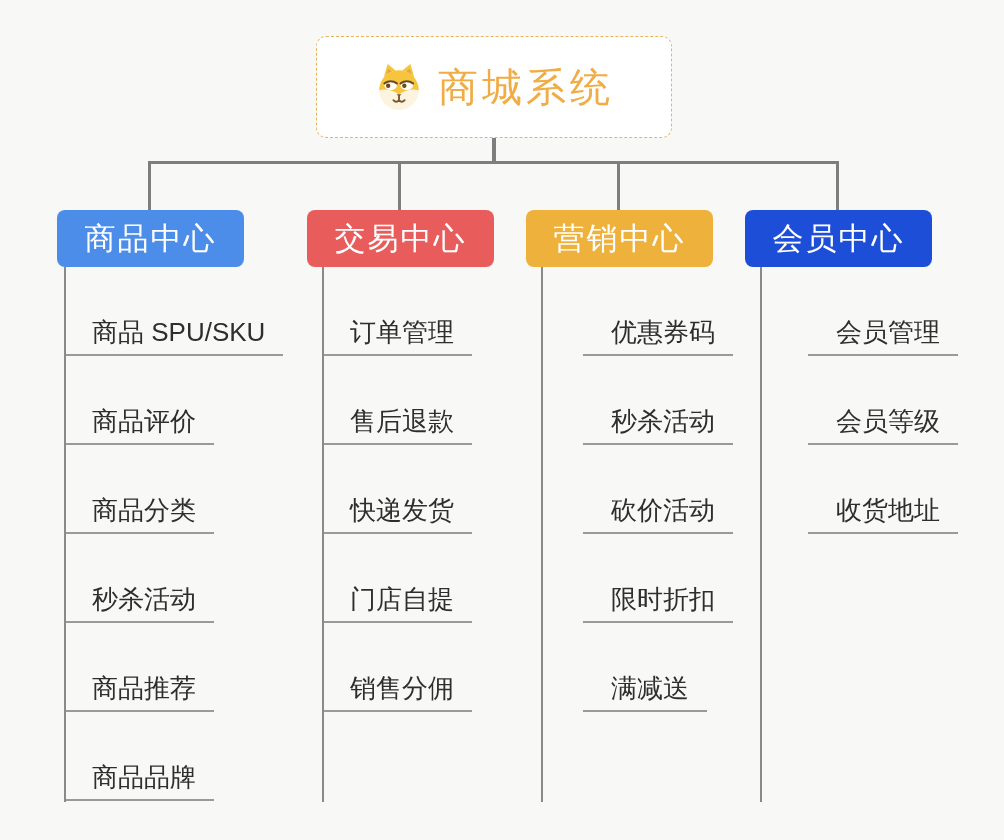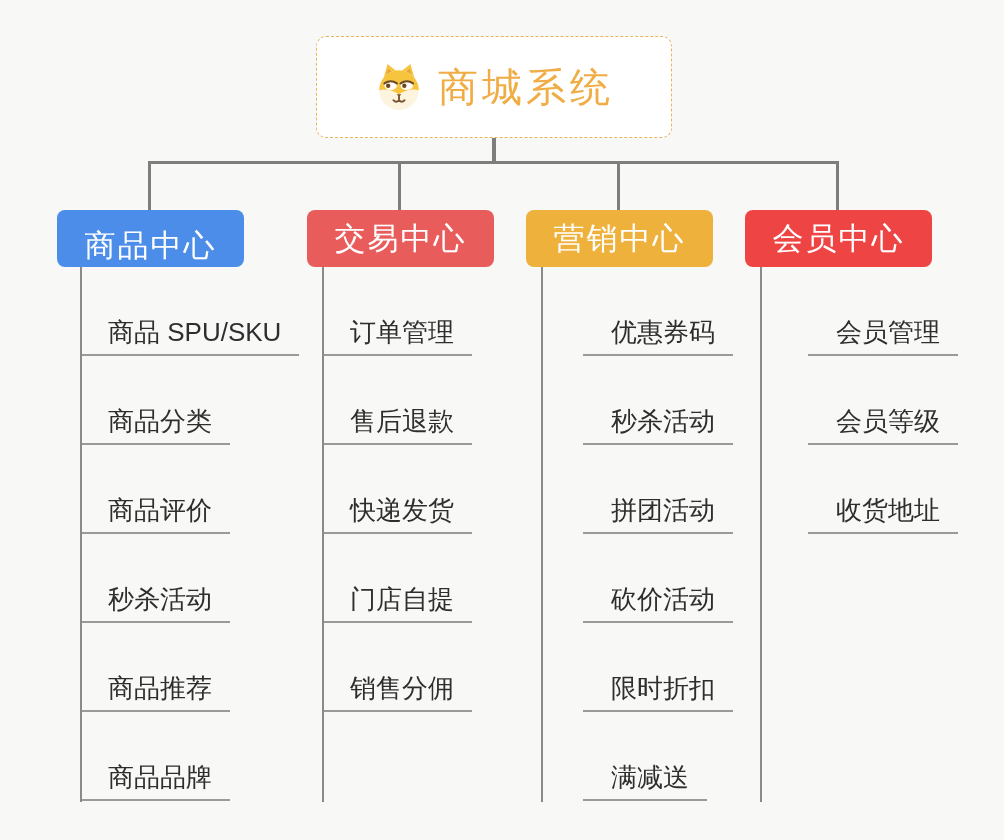--- a/index.html
+++ b/index.html
@@ -46,29 +46,29 @@
     position:absolute;top:210px;width:187px;height:57px;
     border-radius:8px;
     display:flex;align-items:center;justify-content:center;
     color:#ffffff;
     font-size:31px;
     letter-spacing:2px;
     box-sizing:border-box;
     cursor:default;
     white-space:nowrap;
   }
-  .branch-1{left:57px;background:#4b8de9;align-items:flex-end;}
+  .branch-1{left:57px;background:#4b8de9;}
   .branch-2{left:307px;background:#e85c5c;}
   .branch-3{left:526px;background:#eeb13b;}
-  .branch-4{left:745px;background:#ef4444;}
+  .branch-4{left:745px;background:#1d4ed8;}
   
   .column{
     position:absolute;top:267px;width:230px;
   }
-  .col-1{left:80px;}
+  .col-1{left:64px;}
   .col-2{left:322px;}
   .col-3{left:541px;padding-left:42px;}
   .col-4{left:760px;padding-left:48px;}
   .spine{
     position:absolute;left:0;top:0;width:2px;height:535px;
     background:#8a8a8a;
   }
   .sub-item{
     margin-top:51px;
     width:max-content;
@@ -128,41 +128,40 @@
   <div class="branch-box branch-3">
     <span>营销中心</span>
   </div>
   <div class="branch-box branch-4">
     <span>会员中心</span>
   </div>
 
   <div class="column col-1">
     <div class="spine"></div>
     <div class="sub-item">商品 SPU/SKU</div>
+    <div class="sub-item">商品评价</div>
     <div class="sub-item">商品分类</div>
-    <div class="sub-item">商品评价</div>
     <div class="sub-item">秒杀活动</div>
     <div class="sub-item">商品推荐</div>
     <div class="sub-item">商品品牌</div>
   </div>
 
   <div class="column col-2">
     <div class="spine"></div>
     <div class="sub-item">订单管理</div>
     <div class="sub-item">售后退款</div>
     <div class="sub-item">快递发货</div>
     <div class="sub-item">门店自提</div>
     <div class="sub-item">销售分佣</div>
   </div>
 
   <div class="column col-3">
     <div class="spine"></div>
     <div class="sub-item">优惠券码</div>
     <div class="sub-item">秒杀活动</div>
-    <div class="sub-item">拼团活动</div>
     <div class="sub-item">砍价活动</div>
     <div class="sub-item">限时折扣</div>
     <div class="sub-item">满减送</div>
   </div>
 
   <div class="column col-4">
     <div class="spine"></div>
     <div class="sub-item">会员管理</div>
     <div class="sub-item">会员等级</div>
     <div class="sub-item">收货地址</div>

